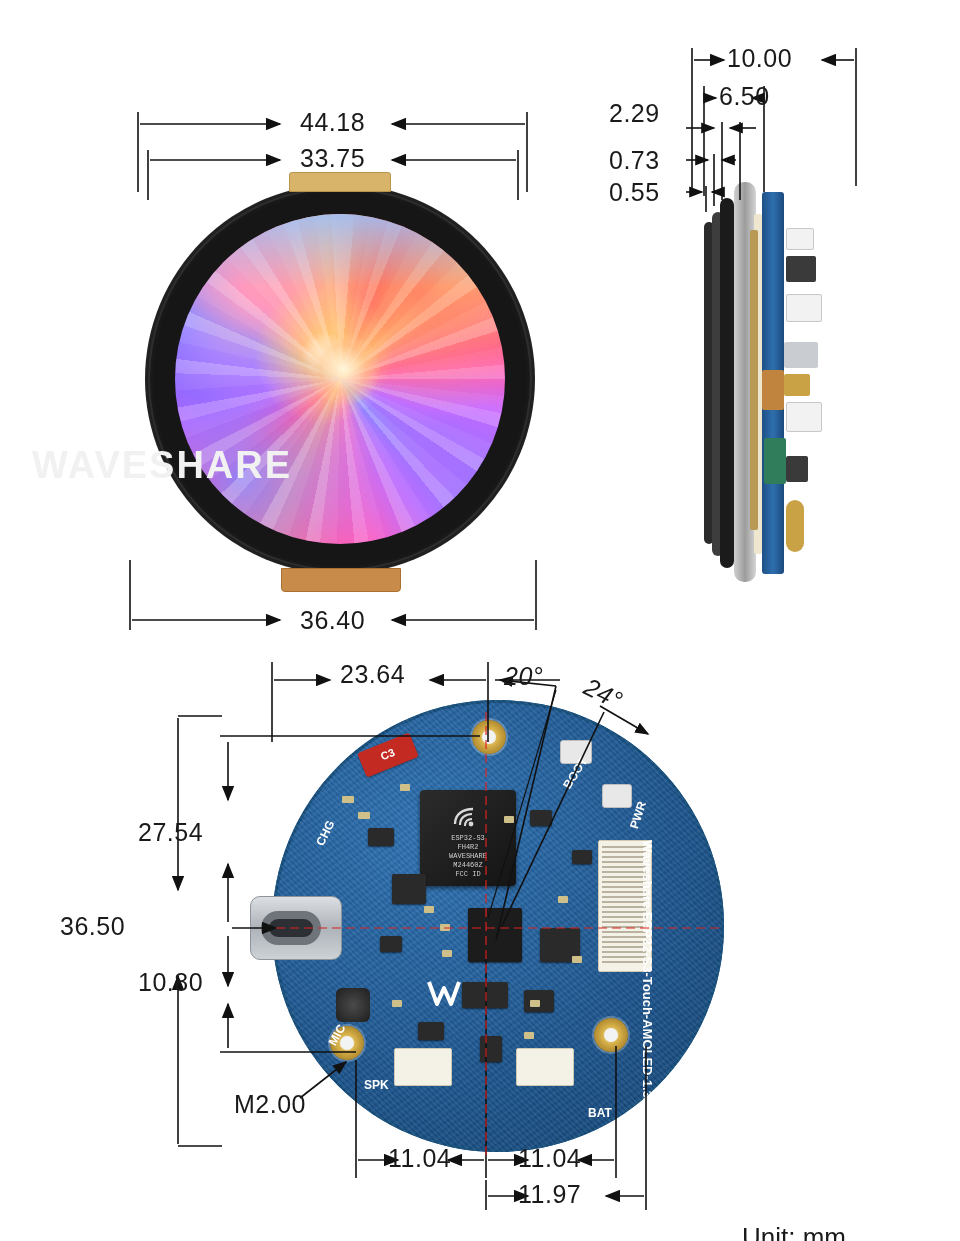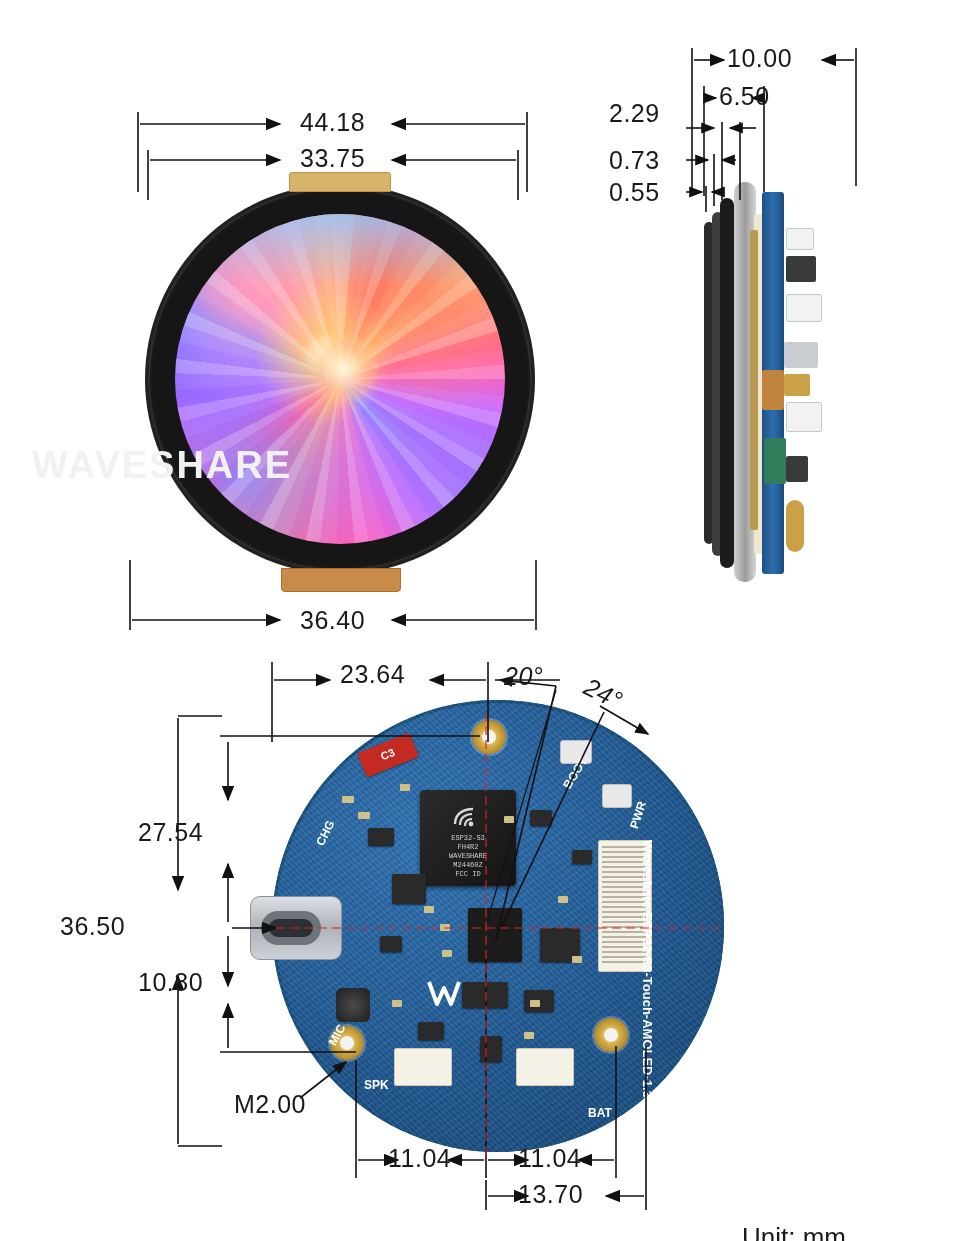--- a/index.html
+++ b/index.html
@@ -418,16 +418,16 @@
 <div class="dim-text" style="left:609px;top:178px;">0.55</div>
 
 <div class="dim-text" style="left:340px;top:660px;">23.64</div>
 <div class="dim-text italic" style="left:504px;top:662px;">20°</div>
 <div class="dim-text italic" style="left:592px;top:672px;transform:rotate(26deg);transform-origin:left top;">24°</div>
 <div class="dim-text" style="left:138px;top:818px;">27.54</div>
 <div class="dim-text" style="left:60px;top:912px;">36.50</div>
 <div class="dim-text" style="left:138px;top:968px;">10.80</div>
 <div class="dim-text" style="left:388px;top:1144px;">11.04</div>
 <div class="dim-text" style="left:518px;top:1144px;">11.04</div>
-<div class="dim-text" style="left:518px;top:1180px;">13.70</div>
+<div class="dim-text" style="left:518px;top:1180px;">11.97</div>
 <div class="dim-text" style="left:234px;top:1090px;">M2.00</div>
 
 <div class="unit-label">Unit: mm</div>
 
 </body></html>

